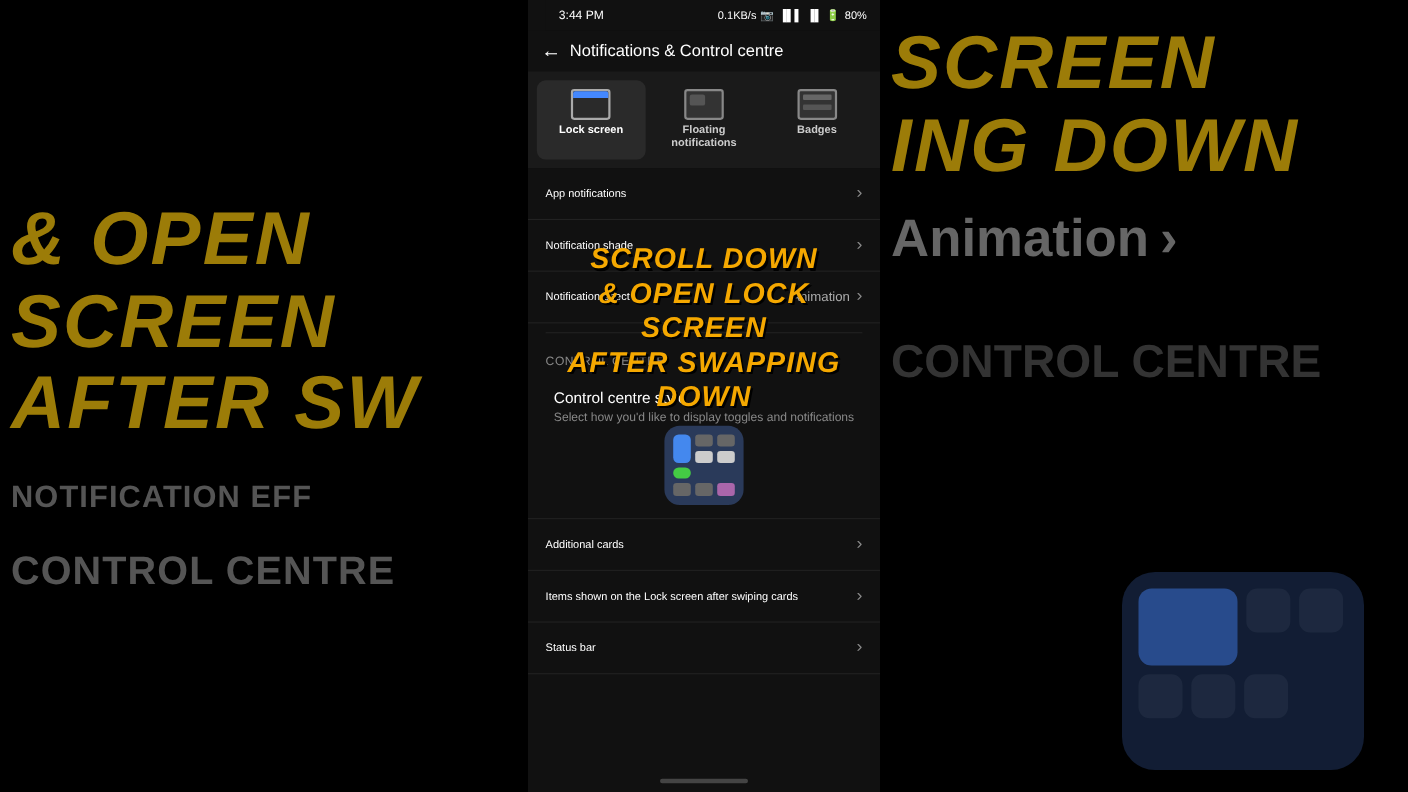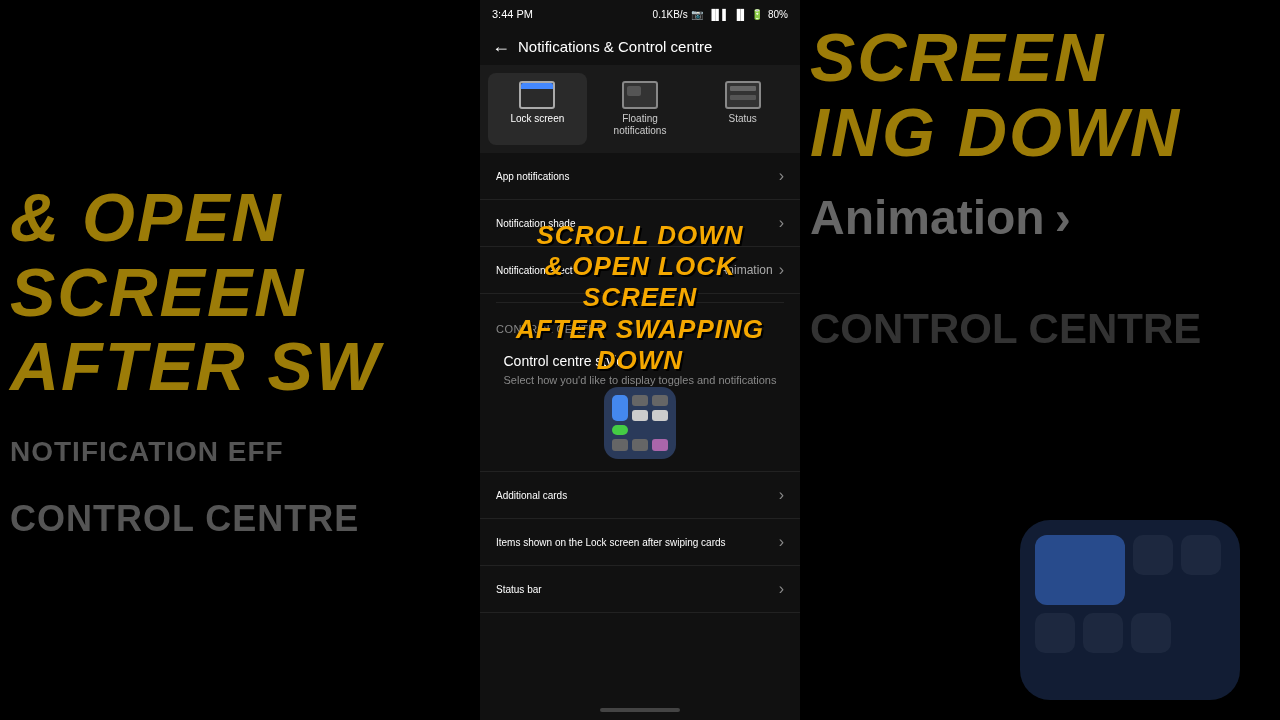--- a/index.html
+++ b/index.html
@@ -141,20 +141,21 @@
 
     
     .status-bar {
       background: #111;
       padding: 4px 12px;
       display: flex;
       justify-content: space-between;
       align-items: center;
       height: 28px;
       flex-shrink: 0;
+      margin-left: 16px;
     }
 
     .status-time {
       color: #fff;
       font-size: 11px;
       font-weight: 500;
     }
 
     .status-icons {
       display: flex;
@@ -200,20 +201,21 @@
 
     .tab-item {
       flex: 1;
       display: flex;
       flex-direction: column;
       align-items: center;
       padding: 8px 4px;
       border-radius: 8px;
       cursor: pointer;
       gap: 4px;
+      font-weight: bold;
     }
 
     .tab-item.active {
       background: #2a2a2a;
     }
 
     .tab-icon-lock {
       width: 36px;
       height: 28px;
       border: 2px solid #aaa;
@@ -502,21 +504,21 @@
         <div class="top-bar"></div>
       </div>
       <span class="tab-label">Lock screen</span>
     </div>
     <div class="tab-item">
       <div class="tab-icon-float"></div>
       <span class="tab-label">Floating notifications</span>
     </div>
     <div class="tab-item">
       <div class="tab-icon-badges"></div>
-      <span class="tab-label">Status</span>
+      <span class="tab-label">Badges</span>
     </div>
   </div>
 
   <div class="content">
 
     <div class="menu-item">
       <span class="menu-item-text">App notifications</span>
       <span class="chevron">›</span>
     </div>
 

